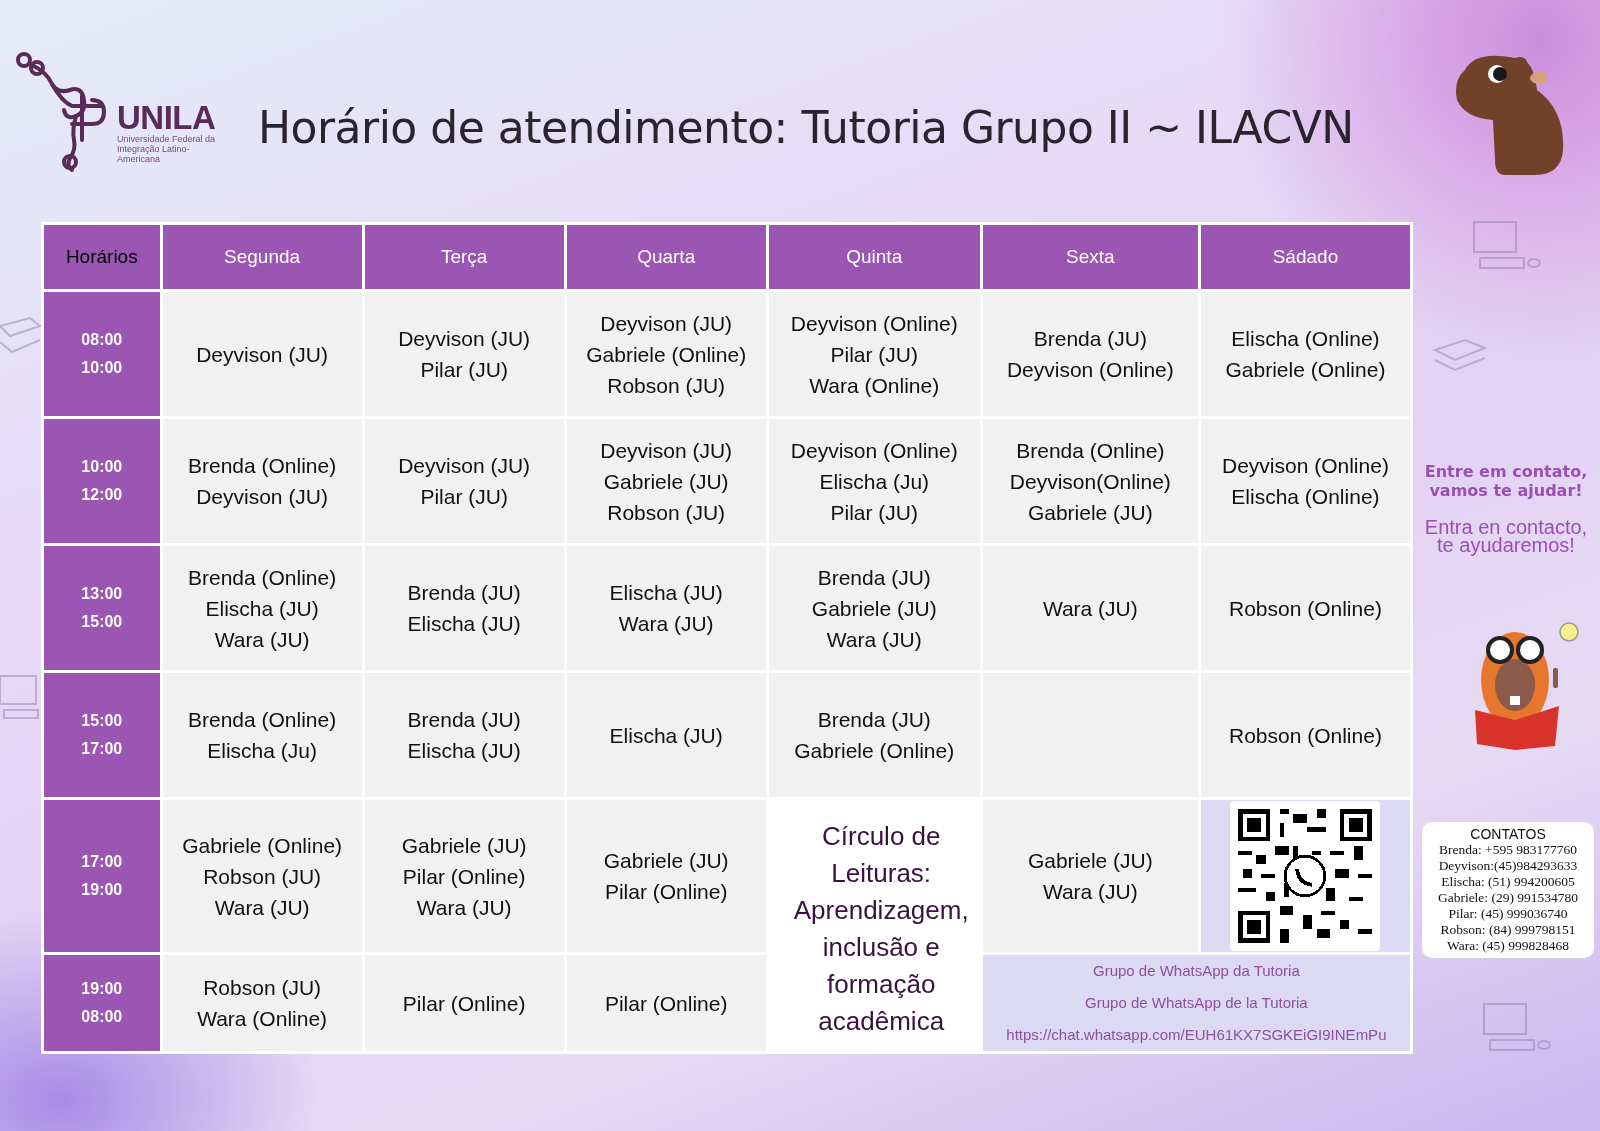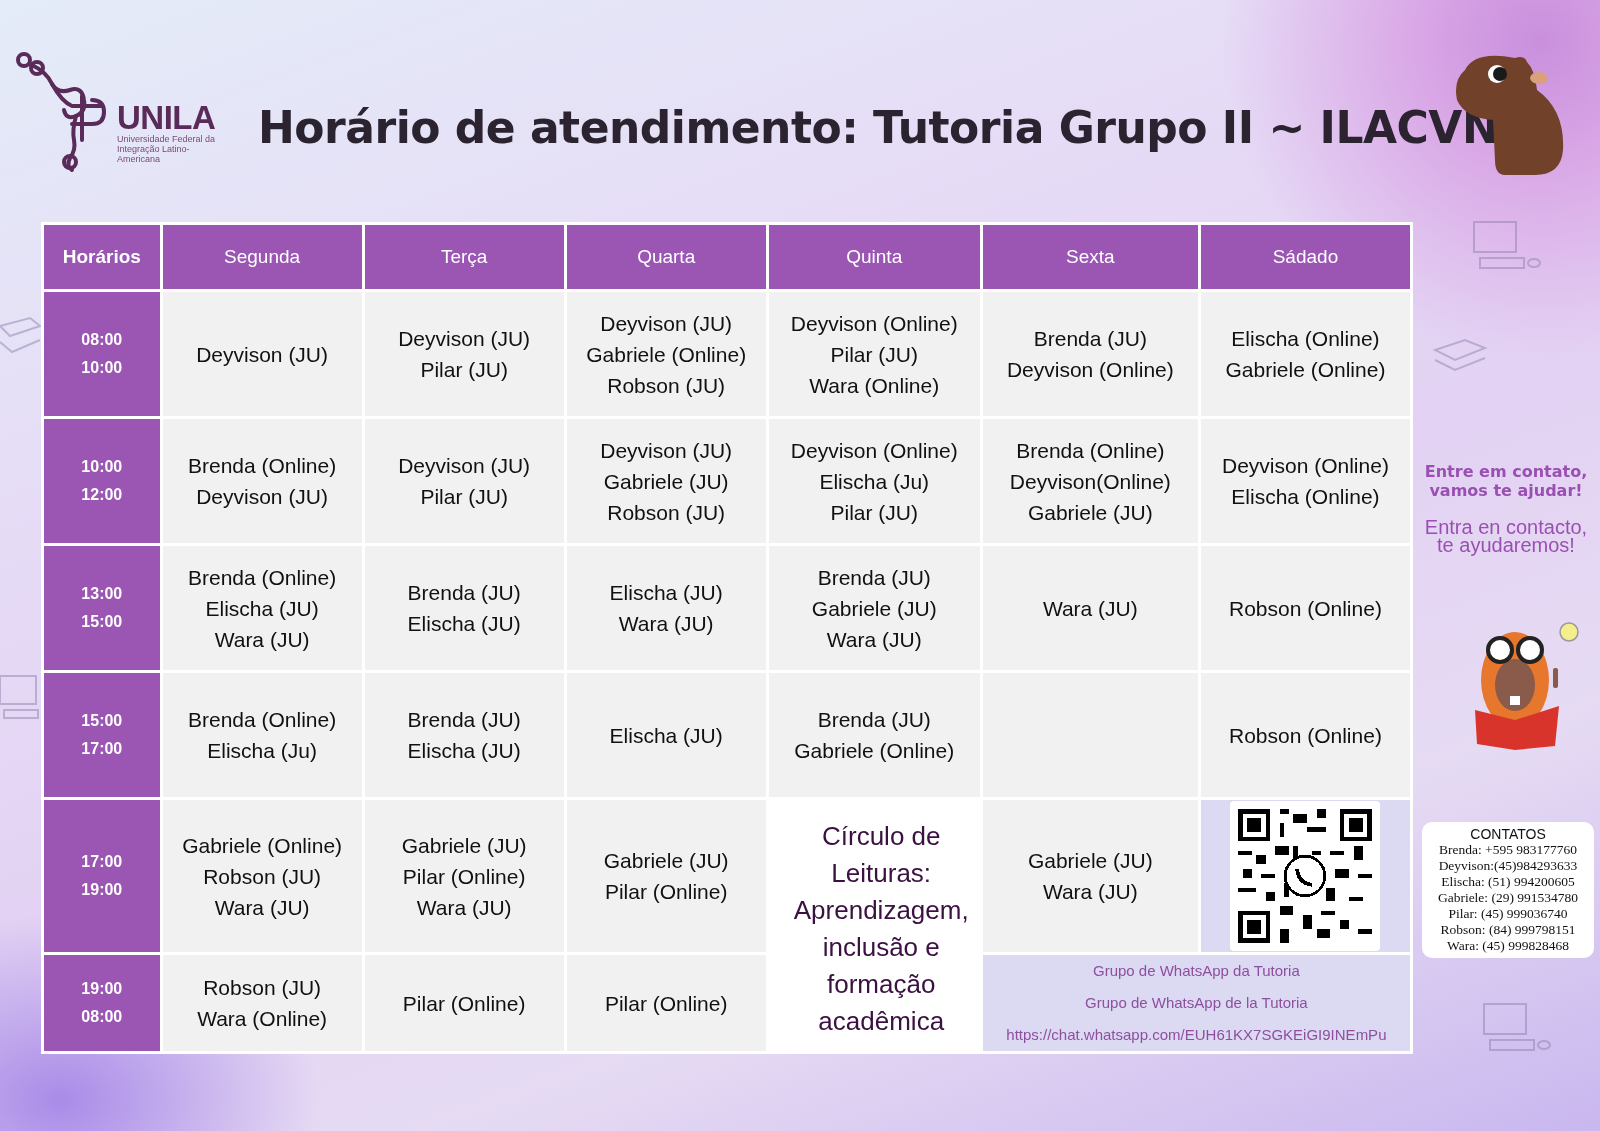--- a/index.html
+++ b/index.html
@@ -9,35 +9,35 @@
       background:
         radial-gradient(circle at 1540px 40px, #c98fdc 0, #d9a6e6 120px, rgba(230,190,240,0) 320px),
         radial-gradient(ellipse at 60px 1100px, #a98be8 0, rgba(180,150,235,0) 260px),
         linear-gradient(160deg, #e4ecf8 0%, #e6dcf6 30%, #e3d2f3 55%, #e6dbf3 75%, #c9b7ef 100%);
     }
     .logo { position:absolute; left:12px; top:50px; width:210px; height:125px; }
     .logo-text { position:absolute; left:117px; top:100px; color:#5a2a58; }
     .logo-name { font-size:33px; font-weight:bold; letter-spacing:-0.5px; line-height:32px; }
     .logo-sub { font-size:9px; line-height:10px; color:#7a4a78; width:110px; }
     .title {
-      position:absolute; left:258px; top:102px; font-size:44px; font-weight:bold;
+      position:absolute; left:258px; top:102px; font-size:44px; font-weight:normal;
       color:#2b2430; font-family:"DejaVu Sans", sans-serif; letter-spacing:-0.5px;
     }
     .capy { position:absolute; left:1445px; top:50px; width:130px; height:130px; }
     .deco { position:absolute; opacity:0.45; }
 
     table.sched {
       position:absolute; left:41px; top:222px; border-collapse:separate; border-spacing:3px;
       background:#ffffff; width:1372px;
     }
     table.sched th {
       background:#9b55b2; color:#fff; font-weight:normal; font-size:19px; height:62px;
       font-family:"Liberation Sans", sans-serif;
     }
-    table.sched th.first { font-weight:bold; color:#ffffff; }
+    table.sched th.first { font-weight:normal; color:#000000; }
     table.sched td {
       background:#f1f1f1; text-align:center; font-size:21px; color:#111;
       line-height:31px; height:124px; padding:0 4px;
     }
     table.sched td.time {
       background:#9b55b2; color:#fff; font-size:16px; font-weight:bold; line-height:28px; width:107px;
     }
     table.sched tr.short td { height:95px; }
     table.sched tr.tall td { height:152px; }
     td.circle {

